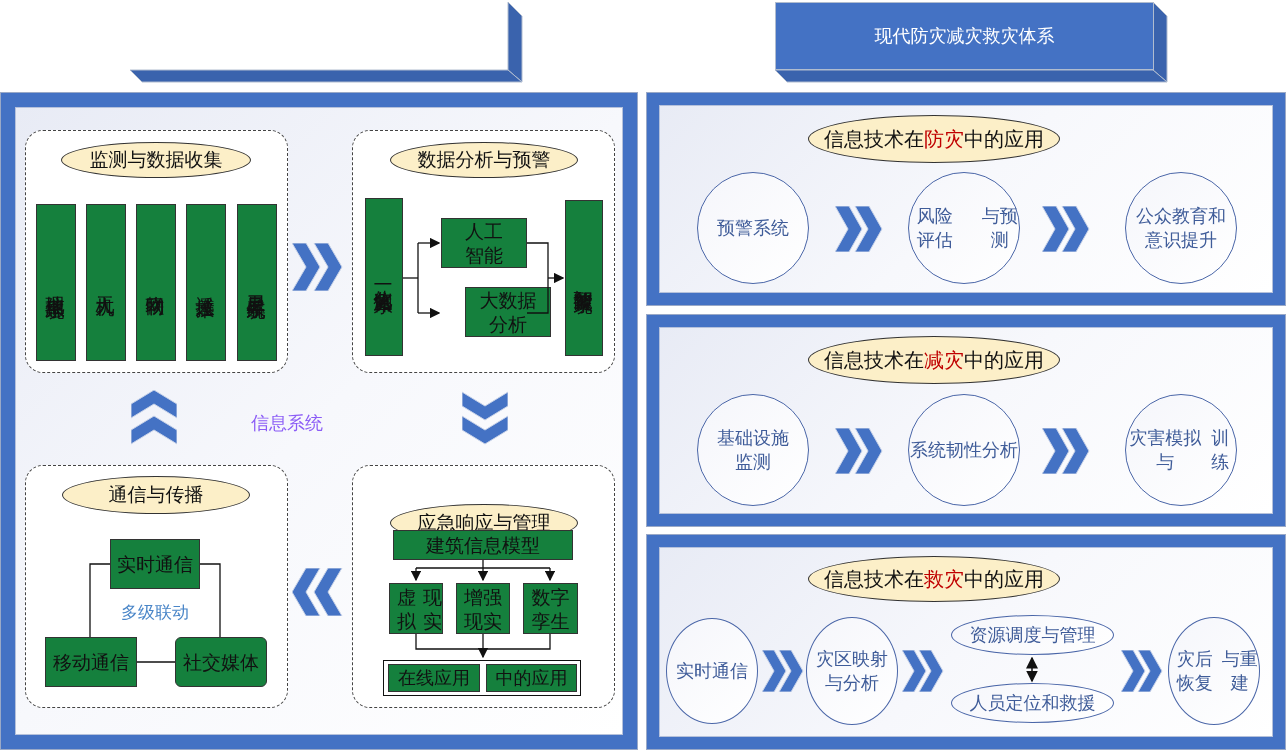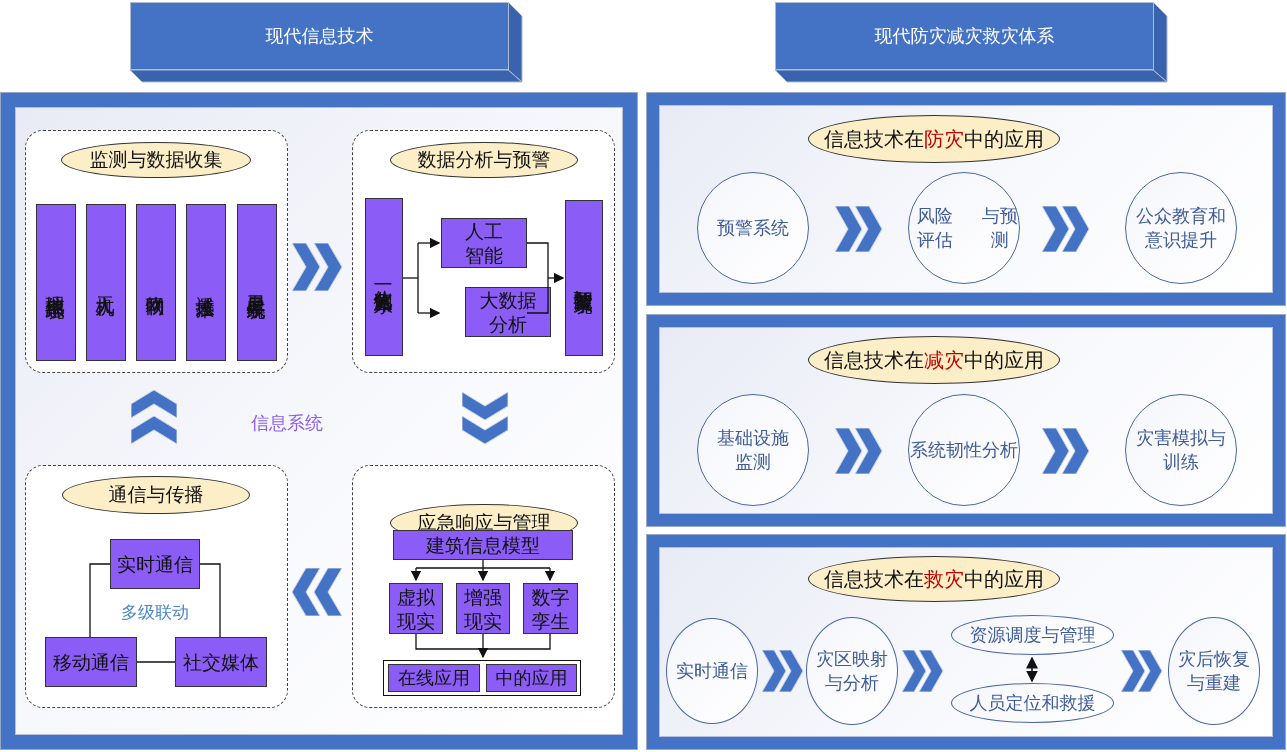--- a/index.html
+++ b/index.html
@@ -7,36 +7,35 @@
   .abs{position:absolute;}
   
   .banner{position:absolute;}
   .banner .face{position:absolute;left:0;top:0;background:#4472c4;border:1px solid #b0bccf;color:#fff;display:flex;align-items:center;justify-content:center;font-size:18px;box-sizing:border-box;}
   .banner svg{position:absolute;left:0;top:0;overflow:visible;}
   
   .panel{position:absolute;background:#4472c4;border:1px solid #9aa9c7;box-sizing:border-box;}
   .panel .inner{position:absolute;background:linear-gradient(135deg,#e8ebf5 0%,#f7f8fc 50%,#ffffff 100%);border:1px solid #b5c1db;box-sizing:border-box;}
   .dash{position:absolute;border:1.5px dashed #444;border-radius:18px;background:#fff;box-sizing:border-box;}
   .oval{position:absolute;background:#fcefc8;border:1.3px solid #333;border-radius:50%;display:flex;align-items:center;justify-content:center;font-size:19px;color:#111;box-sizing:border-box;}
-  .box{position:absolute;background:#8b5cf6;border:1.5px solid #333;box-sizing:border-box;display:flex;align-items:center;justify-content:center;text-align:right;color:#111;font-size:19px;line-height:24px;}
+  .box{position:absolute;background:#15803d;border:1.5px solid #333;box-sizing:border-box;display:flex;align-items:center;justify-content:center;text-align:right;color:#111;font-size:19px;line-height:24px;}
   .vbox{writing-mode:vertical-rl;text-orientation:upright;letter-spacing:1px;}
   .circle{position:absolute;border:1.3px solid #4a66a8;border-radius:50%;background:linear-gradient(135deg,#f5f6fb,#ffffff);display:flex;align-items:center;justify-content:center;text-align:center;color:#3f5c99;font-size:18px;line-height:24px;box-sizing:border-box;}
   .lbl{position:absolute;color:#8b5cf6;font-size:18px;}
   .red{color:#c00000;}
   svg.lines{position:absolute;left:0;top:0;overflow:visible;pointer-events:none;}
 </style>
 </head>
 <body>
 
 <div class="banner" style="left:130px;top:2px;width:392px;height:80px;">
   <svg width="392" height="80">
     <polygon points="378,0 392,14 392,80 378,68" fill="#3a63ad" stroke="#b0bccf" stroke-width="1"></polygon>
     <polygon points="0,68 378,68 392,80 12,80" fill="#3a63ad" stroke="#b0bccf" stroke-width="1"></polygon>
   </svg>
-  <div class="face" style="width:379px;height:68px;">现代信息技术</div>
 </div>
 
 <div class="banner" style="left:775px;top:2px;width:392px;height:80px;">
   <svg width="392" height="80">
     <polygon points="378,0 392,14 392,80 378,68" fill="#3a63ad" stroke="#b0bccf" stroke-width="1"></polygon>
     <polygon points="0,68 378,68 392,80 12,80" fill="#3a63ad" stroke="#b0bccf" stroke-width="1"></polygon>
   </svg>
   <div class="face" style="width:379px;height:68px;">现代防灾减灾救灾体系</div>
 </div>
 
@@ -98,39 +97,39 @@
 <div class="dash" style="left:25px;top:465px;width:263px;height:243px;"></div>
 <div class="oval" style="left:62px;top:476px;width:188px;height:38px;">通信与传播</div>
 <svg class="lines" width="1287" height="752">
   <polyline points="110,564 90,564 90,637" fill="none" stroke="#111" stroke-width="1.3"></polyline>
   <polyline points="200,564 220,564 220,637" fill="none" stroke="#111" stroke-width="1.3"></polyline>
   <line x1="137" y1="662" x2="175" y2="662" stroke="#111" stroke-width="1.3"></line>
 </svg>
 <div class="box" style="left:110px;top:539px;width:90px;height:50px;">实时通信</div>
 <div class="lbl" style="left:121px;top:601px;font-size:17px;color:#4a86c8;">多级联动</div>
 <div class="box" style="left:45px;top:637px;width:92px;height:50px;">移动通信</div>
-<div class="box" style="left:175px;top:637px;width:92px;height:50px;">社交媒体</div>
+<div class="box" style="left:175px;top:637px;width:92px;height:50px;border-radius:6px;">社交媒体</div>
 
 <svg class="abs" style="left:292px;top:568px;" width="56" height="48" viewBox="0 0 56 48">
   <polygon points="28,0 14,0 0,24 14,48 28,48 14,24" fill="#4472c4" stroke="#c9d3e8" stroke-width="1"></polygon>
   <polygon points="50,0 36,0 22,24 36,48 50,48 36,24" fill="#4472c4" stroke="#c9d3e8" stroke-width="1"></polygon>
 </svg>
 
 <div class="dash" style="left:352px;top:465px;width:263px;height:243px;"></div>
 <div class="oval" style="left:390px;top:504px;width:188px;height:38px;">应急响应与管理</div>
 <div class="box" style="left:393px;top:530px;width:180px;height:30px;">建筑信息模型</div>
 <svg class="lines" width="1287" height="752">
   <line x1="483" y1="560" x2="483" y2="580" stroke="#111" stroke-width="1.3" marker-end="url(#ah)"></line>
   <polyline points="416,568 550,568" fill="none" stroke="#111" stroke-width="1.3"></polyline>
   <line x1="416" y1="568" x2="416" y2="580" stroke="#111" stroke-width="1.3" marker-end="url(#ah)"></line>
   <line x1="550" y1="568" x2="550" y2="580" stroke="#111" stroke-width="1.3" marker-end="url(#ah)"></line>
   <polyline points="416,634 416,649 550,649 550,634" fill="none" stroke="#111" stroke-width="1.3"></polyline>
   <line x1="483" y1="634" x2="483" y2="657" stroke="#111" stroke-width="1.3" marker-end="url(#ah)"></line>
 </svg>
-<div class="box" style="left:389px;top:583px;width:54px;height:51px;flex-direction:column;">
+<div class="box" style="left:389px;top:583px;width:54px;height:51px;flex-direction:row;">
   <span>虚拟</span>
   <span>现实</span>
 </div>
 <div class="box" style="left:456px;top:583px;width:54px;height:51px;flex-direction:column;">
   <span>增强</span>
   <span>现实</span>
 </div>
 <div class="box" style="left:523px;top:583px;width:55px;height:51px;flex-direction:column;">
   <span>数字</span>
   <span>孪生</span>
@@ -176,21 +175,21 @@
     <span>中的应用</span>
 </div>
 <div class="circle" style="left:697px;top:394px;width:112px;height:112px;flex-direction:column;">
   <span>基础设施</span>
   <span>监测</span>
 </div>
 <div class="circle" style="left:908px;top:394px;width:112px;height:112px;flex-direction:row;">
   <span>系统韧性</span>
   <span>分析</span>
 </div>
-<div class="circle" style="left:1125px;top:394px;width:112px;height:112px;flex-direction:column;">
+<div class="circle" style="left:1125px;top:394px;width:112px;height:112px;flex-direction:row;">
   <span>灾害模拟与</span>
   <span>训练</span>
 </div>
 <svg class="abs" style="left:835px;top:428px;" width="54" height="46" viewBox="0 0 54 46">
   <polygon points="0,0 14,0 27,23 14,46 0,46 13,23" fill="#4472c4" stroke="#c9d3e8" stroke-width="1"></polygon>
   <polygon points="20,0 34,0 47,23 34,46 20,46 33,23" fill="#4472c4" stroke="#c9d3e8" stroke-width="1"></polygon>
 </svg>
 <svg class="abs" style="left:1042px;top:428px;" width="54" height="46" viewBox="0 0 54 46">
   <polygon points="0,0 14,0 27,23 14,46 0,46 13,23" fill="#4472c4" stroke="#c9d3e8" stroke-width="1"></polygon>
   <polygon points="20,0 34,0 47,23 34,46 20,46 33,23" fill="#4472c4" stroke="#c9d3e8" stroke-width="1"></polygon>
@@ -217,21 +216,21 @@
   <defs>
     <marker id="ah2" markerWidth="8" markerHeight="8" refX="7" refY="4" orient="auto">
         <path d="M0,0 L8,4 L0,8 z" fill="#111"></path>
       </marker>
     <marker id="ah3" markerWidth="8" markerHeight="8" refX="1" refY="4" orient="auto">
         <path d="M8,0 L0,4 L8,8 z" fill="#111"></path>
       </marker>
   </defs>
   <line x1="1032" y1="658" x2="1032" y2="681" stroke="#111" stroke-width="1.5" marker-start="url(#ah3)" marker-end="url(#ah2)"></line>
 </svg>
-<div class="circle" style="left:1168px;top:617px;width:92px;height:108px;flex-direction:column;">
+<div class="circle" style="left:1168px;top:617px;width:92px;height:108px;flex-direction:row;">
   <span>灾后恢复</span>
   <span>与重建</span>
 </div>
 <svg class="abs" style="left:762px;top:650px;" width="46" height="42" viewBox="0 0 46 42">
   <polygon points="0,0 12,0 24,21 12,42 0,42 12,21" fill="#4472c4" stroke="#c9d3e8" stroke-width="1"></polygon>
   <polygon points="17,0 29,0 41,21 29,42 17,42 29,21" fill="#4472c4" stroke="#c9d3e8" stroke-width="1"></polygon>
 </svg>
 <svg class="abs" style="left:902px;top:650px;" width="46" height="42" viewBox="0 0 46 42">
   <polygon points="0,0 12,0 24,21 12,42 0,42 12,21" fill="#4472c4" stroke="#c9d3e8" stroke-width="1"></polygon>
   <polygon points="17,0 29,0 41,21 29,42 17,42 29,21" fill="#4472c4" stroke="#c9d3e8" stroke-width="1"></polygon>

